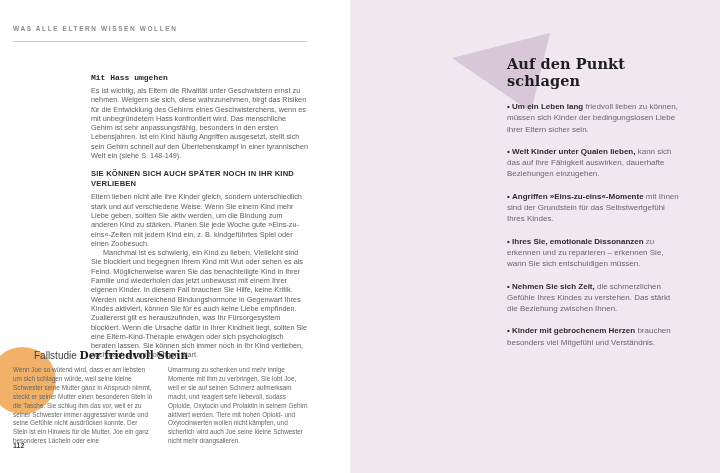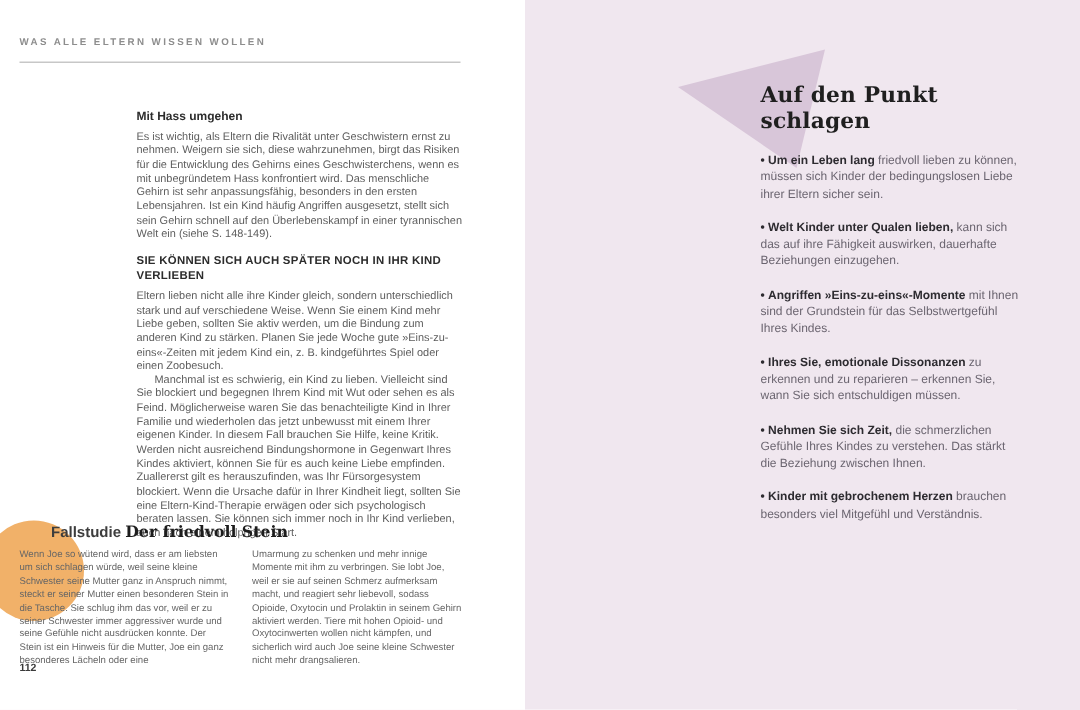--- a/index.html
+++ b/index.html
@@ -8,29 +8,29 @@
 
   .spread { position:relative; width:720px; height:473px; background:#ffffff; }
 
   
   .left-page { position:absolute; left:0; top:0; width:350px; height:473px; background:#ffffff; overflow:hidden; }
 
   .running-header { position:absolute; left:13px; top:25px; font-size:6.5px; letter-spacing:1.6px; color:#8d8d8d; font-weight:bold; }
   .header-rule { position:absolute; left:13px; top:41px; width:294px; height:1px; background:#c7c7c7; }
 
   .main-col { position:absolute; left:91px; top:73px; width:217px; color:#5d5d5d; font-size:7.3px; line-height:9.3px; text-align:left; }
-  .main-col h3.sans-head { font-size:8px; line-height:10px; color:#2c2c2c; margin-bottom:3px; }
+  .main-col h3.sans-head { font-size:8px; line-height:10px; color:#2c2c2c; margin-bottom:3px;font-family:Liberation Mono, monospace; }
   .main-col h3.caps-head { font-size:7.6px; line-height:10px; color:#2c2c2c; margin-top:9px; margin-bottom:3px; letter-spacing:0.2px; }
   .para2 { text-indent:12px; }
 
   .case-circle { position:absolute; left:-11px; top:347px; width:67px; height:67px; border-radius:50%; background:#f1b169; }
 
   .case-study { position:absolute; left:13px; top:349px; width:295px; }
   .case-title-row { font-size:10px; color:#3d3d3d; margin-bottom:5px; }
-  .case-title-row .case-label { font-weight:bold; color:#3d3d3d;padding-left:21px; }
+  .case-title-row .case-label { font-weight:normal; color:#3d3d3d;padding-left:21px; }
   .case-title-row .case-title { font-family:"DejaVu Serif", serif; font-weight:bold; color:#1d1d1d; font-size:10.5px; }
   .case-cols { display:flex; gap:15px; }
   .case-col { width:140px; font-size:6.4px; line-height:8.9px; color:#666666; }
 
   .page-number { position:absolute; left:13px; top:442px; font-size:7px; font-weight:bold; color:#3a3a3a; }
 
   
   .right-page { position:absolute; left:350px; top:0; width:370px; height:473px; background:#f0e7ef; overflow:hidden; }
   .triangle-svg { position:absolute; left:0; top:0; }
 

